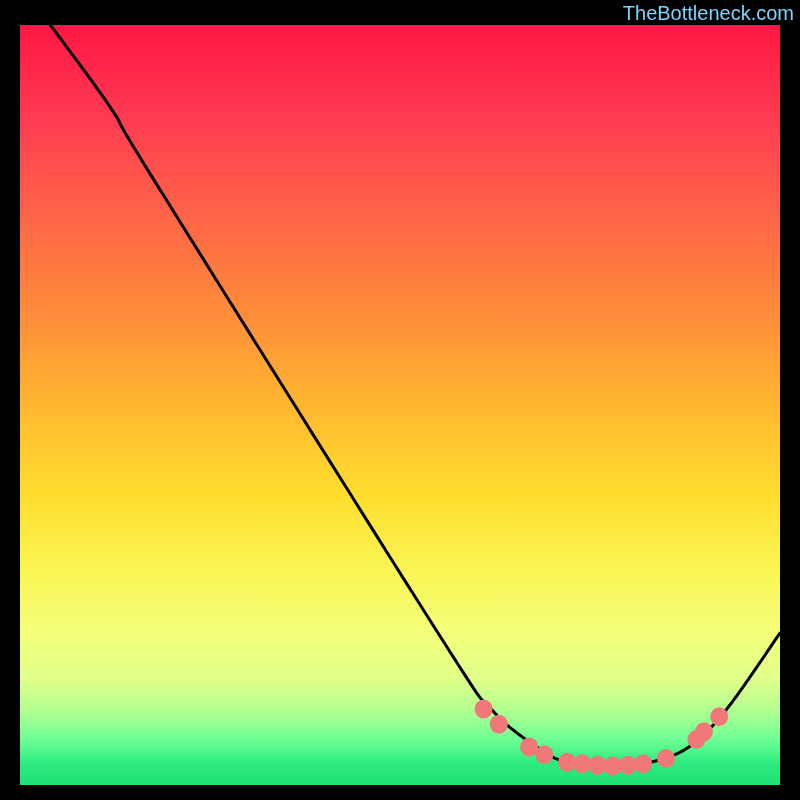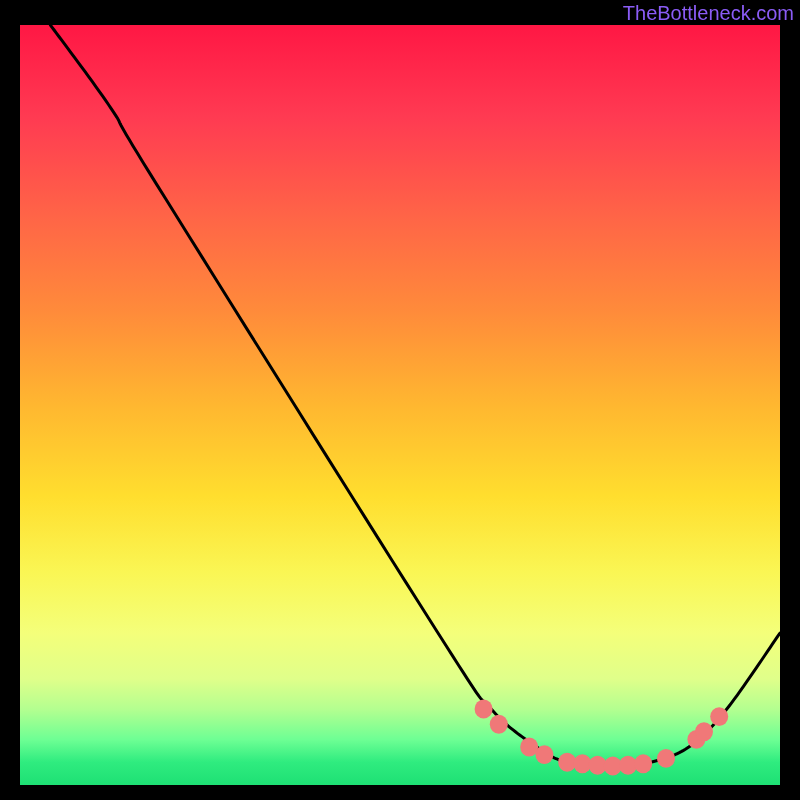--- a/index.html
+++ b/index.html
@@ -9,21 +9,21 @@
     height: 800px;
     background: #000000;
     position: relative;
     overflow: hidden;
     font-family: Arial, sans-serif;
   }
   .attribution {
     position: absolute;
     top: 2px;
     right: 6px;
-    color: #8b5cf6;
+    color: #7dd3fc;
     font-size: 20px;
     font-weight: normal;
     z-index: 10;
   }
   .plot-area {
     position: absolute;
     left: 20px;
     top: 25px;
     width: 760px;
     height: 760px;

